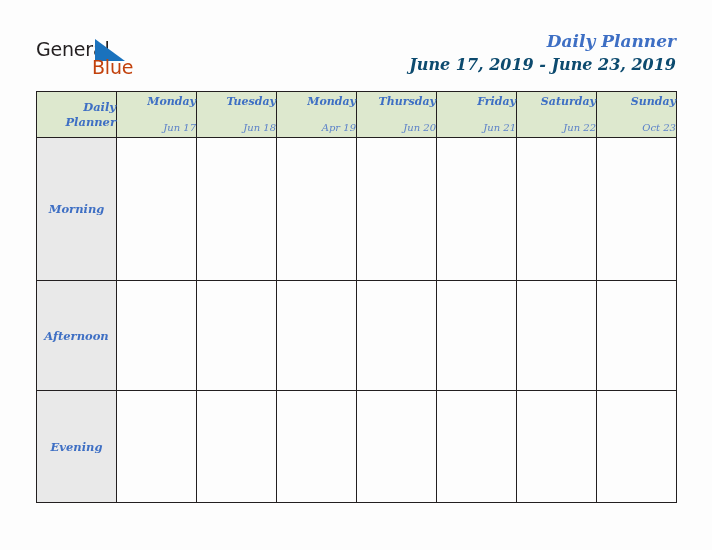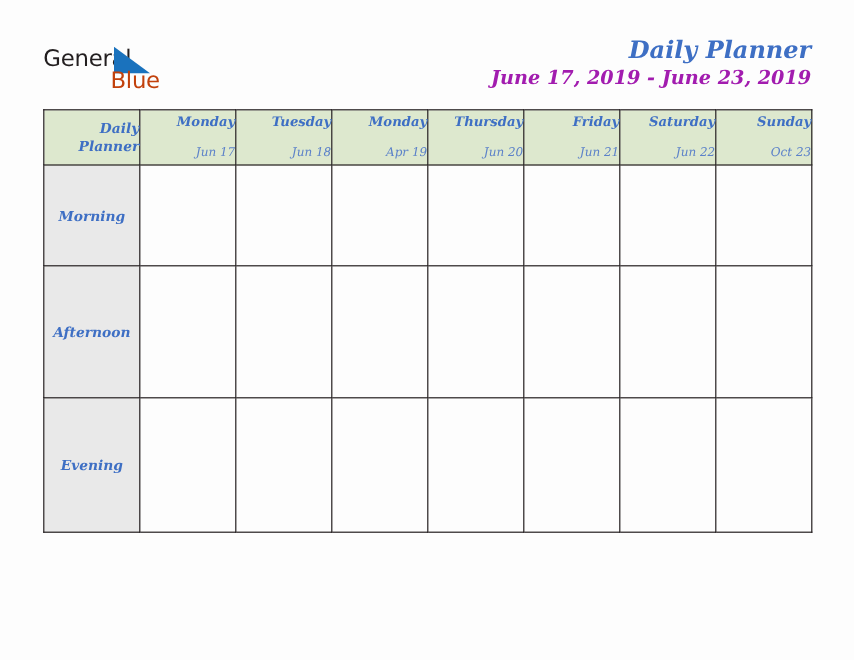--- a/index.html
+++ b/index.html
@@ -63,31 +63,31 @@
   .title-block {
     position: absolute;
     right: 36px;
     top: 30px;
     text-align: right;
   }
   .planner-title {
     font-family: "DejaVu Serif", serif;
     font-style: italic;
     font-weight: bold;
-    font-size: 20px;
+    font-size: 17px;
     color: #3e6fc4;
     line-height: 22px;
     white-space: nowrap;
   }
   .planner-range {
     font-family: "DejaVu Serif", serif;
     font-style: italic;
     font-weight: bold;
     font-size: 16px;
-    color: #a21caf;
+    color: #0c4a6e;
     line-height: 22px;
     white-space: nowrap;
     margin-top: 2px;
   }
 
   
   .planner-table {
     position: absolute;
     left: 36px;
     top: 91px;
@@ -149,21 +149,21 @@
     vertical-align: middle;
     font-family: "DejaVu Serif", serif;
     font-style: italic;
     font-weight: bold;
     font-size: 11.5px;
     color: #3e6fc4;
   }
   .slot-cell {
     background: #fdfdfd;
   }
-  .r-morning   { height: 84px; }
+  .r-morning   { height: 143px; }
   .r-afternoon { height: 110px; }
   .r-evening   { height: 112px; }
 </style>
 </head>
 <body>
 
 <div class="page-header">
 
   <div class="logo">
     <span class="logo-general">General</span>

